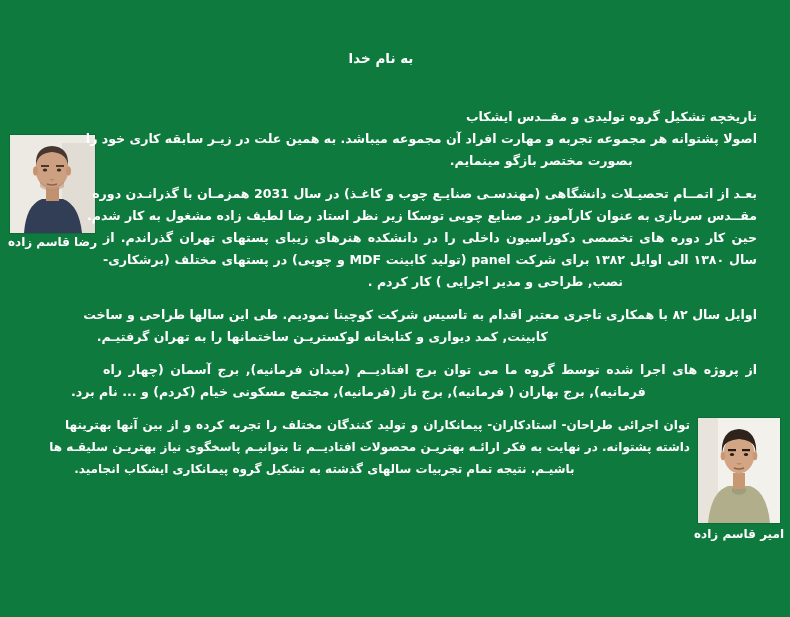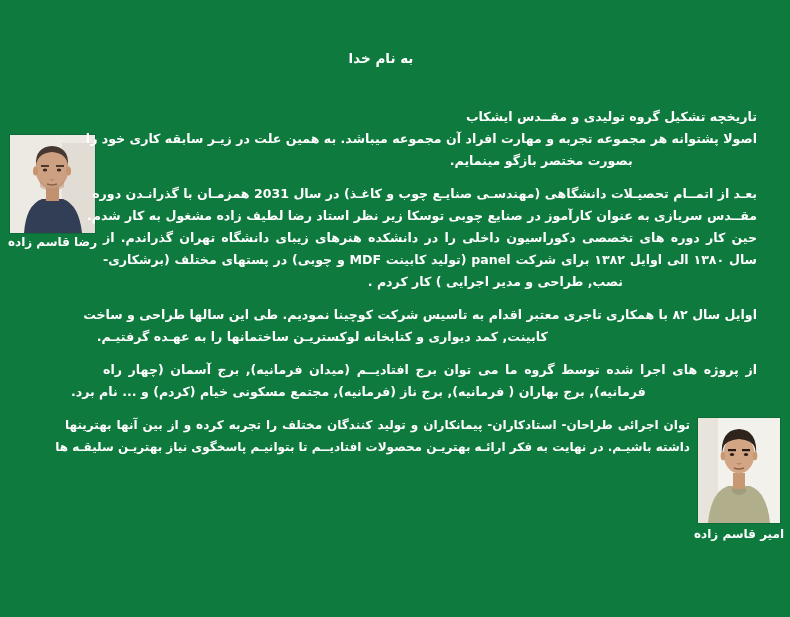--- a/index.html
+++ b/index.html
@@ -73,32 +73,33 @@
     </g>
   </svg>
   <div class="caption caption-left">رضا قاسم زاده</div>
 
   <div class="text-a">
     <div class="line jr">تاریخچه تشکیل گروه تولیدی و مقــدس ایشکاب</div>
     <div class="line jf">اصولا پشتوانه هر مجموعه تجربه و مهارت افراد آن مجموعه میباشد. به همین علت در زیـر سابقه کاری خود را</div>
     <div class="line cA">بصورت مختصر بازگو مینمایم.</div>
     <div class="line jf p-gap">بعـد از اتمــام تحصیـلات دانشگاهی (مهندسـی صنایـع چوب و کاغـذ) در سال 2031 همزمـان با گذرانـدن دوره</div>
     <div class="line jf">مقــدس سربازی به عنوان کارآموز در صنایع چوبی توسکا زیر نظر استاد رضا لطیف زاده مشغول به کار شدم.</div>
-    <div class="line jf">حین کار دوره های تخصصی دکوراسیون داخلی را در دانشکده هنرهای زیبای دانشگاه تهران گذراندم. از</div>
+    <div class="line jf">حین کار دوره های تخصصی دکوراسیون داخلی را در دانشکده هنرهای زیبای پستهای تهران گذراندم. از</div>
     <div class="line jf">سال ۱۳۸۰ الی اوایل ۱۳۸۲ برای شرکت panel (تولید کابینت MDF و چوبی) در پستهای مختلف (برشکاری-</div>
     <div class="line cB">نصب, طراحی و مدیر اجرایی ) کار کردم .</div>
     <div class="line jf p-gap">اوایل سال ۸۲ با همکاری تاجری معتبر اقدام به تاسیس شرکت کوچینا نمودیم. طی این سالها طراحی و ساخت</div>
-    <div class="line cC">کابینت, کمد دیواری و کتابخانه لوکستریـن ساختمانها را به عهـده گرفتیـم.</div>
+    <div class="line cC">کابینت, کمد دیواری و کتابخانه لوکستریـن ساختمانها را به تهران گرفتیـم.</div>
     <div class="line jf p-gap">از پروژه های اجرا شده توسط گروه ما می توان برج افتادیــم (میدان فرمانیه), برج آسمان (چهار راه</div>
     <div class="line cD">فرمانیه), برج بهاران ( فرمانیه), برج ناز (فرمانیه), مجتمع مسکونی خیام (کردم) و ... نام برد.</div>
   </div>
 
   <div class="text-b">
     <div class="line jf">توان اجرائی طراحان- استادکاران- پیمانکاران و تولید کنندگان مختلف را تجربه کرده و از بین آنها بهترینها</div>
-    <div class="line jf">داشته باشیـم. در نهایت به فکر ارائـه بهتریـن محصولات افتادیــم تا بتوانیـم پاسخگوی نیاز بهتریـن سلیقـه ها</div>
+    <div class="line jf">داشته پشتوانه. در نهایت به فکر ارائـه بهتریـن محصولات افتادیــم تا بتوانیـم پاسخگوی نیاز بهتریـن سلیقـه ها</div>
+    <div class="line cD">باشیـم. نتیجه تمام تجربیات سالهای گذشته به تشکیل گروه پیمانکاری ایشکاب انجامید.</div>
   </div>
 
   <svg class="photo photo-right" viewBox="0 0 82 105" xmlns="http://www.w3.org/2000/svg">
     <g>
       <rect x="0" y="0" width="82" height="105" fill="#f3f1ec"></rect>
       <rect x="0" y="0" width="20" height="105" fill="#e8e4db"></rect>
       <path d="M10 105 Q13 74 30 68 L52 68 Q69 74 72 105 Z" fill="#b1ae8c"></path>
       <path d="M34 74 Q41 80 48 74 L48 70 L34 70 Z" fill="#a09d7c"></path>
       <rect x="35" y="55" width="12" height="16" fill="#c79872"></rect>
       <ellipse cx="41" cy="36" rx="15.5" ry="19.5" fill="#d2a585"></ellipse>

